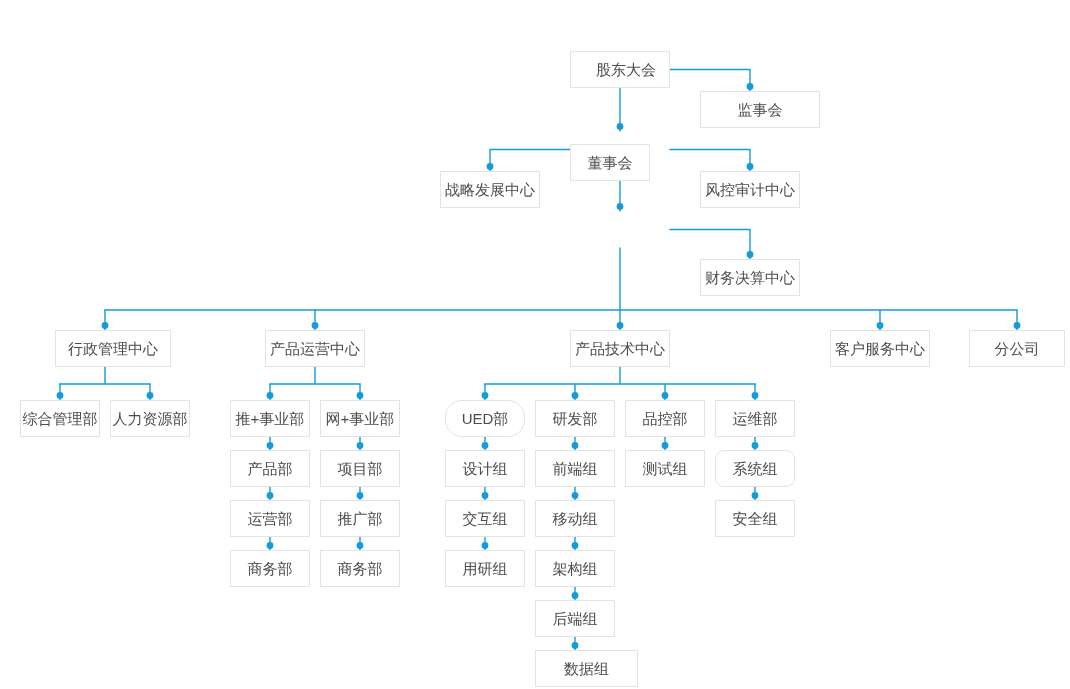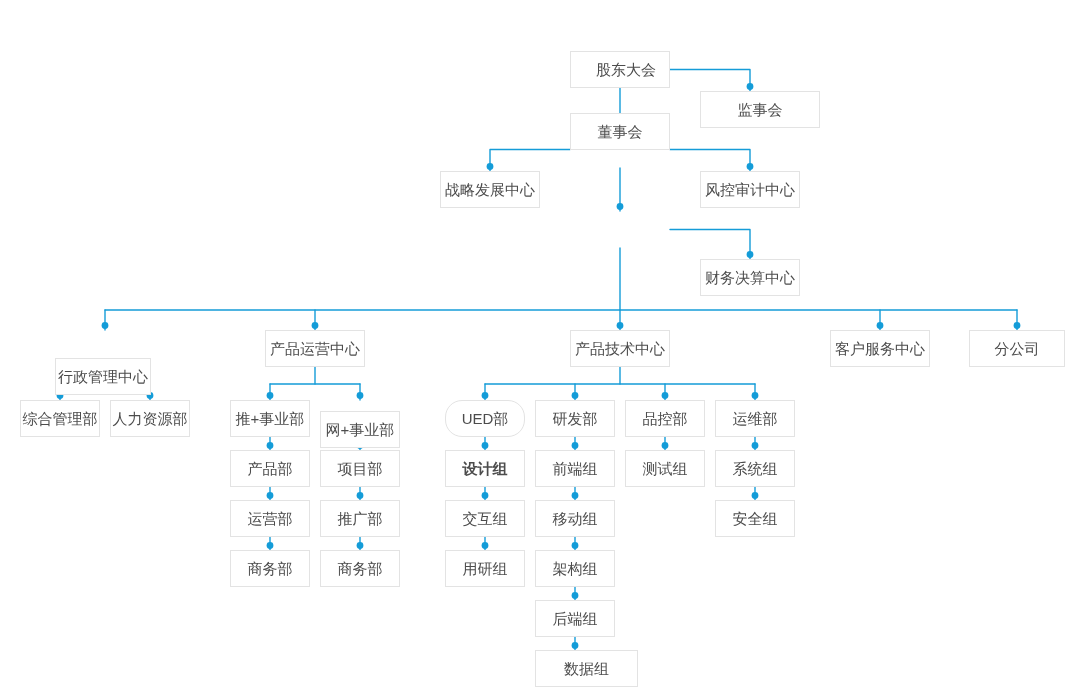--- a/index.html
+++ b/index.html
@@ -134,33 +134,33 @@
       <polyline points="755,384 755,400" fill="none" stroke="#149cd8" stroke-width="1.4" stroke-linejoin="round" stroke-linecap="round"></polyline>
       <circle cx="755" cy="395.5" r="3.4" fill="#149cd8"></circle>
     </svg>
   <div class="node-layer">
       <div class="node" style="left: 570px; top: 51px; width: 100px; height: 37px; padding-left: 12px;">
         <span>股东大会</span>
       </div>
       <div class="node" style="left: 700px; top: 91px; width: 120px; height: 37px;">
         <span>监事会</span>
       </div>
-      <div class="node" style="left: 570px; top: 113px; width: 100px; height: 37px;">
+      <div class="node" style="left: 570px; top: 144px; width: 80px; height: 37px;">
         <span>董事会</span>
       </div>
       <div class="node" style="left: 440px; top: 171px; width: 100px; height: 37px;">
         <span>战略发展中心</span>
       </div>
       <div class="node" style="left: 700px; top: 171px; width: 100px; height: 37px;">
         <span>风控审计中心</span>
       </div>
       <div class="node" style="left: 700px; top: 259px; width: 100px; height: 37px;">
         <span>财务决算中心</span>
       </div>
-      <div class="node" style="left: 55px; top: 330px; width: 96px; height: 37px; margin-top: 28px;">
+      <div class="node" style="left: 55px; top: 330px; width: 116px; height: 37px;">
         <span>行政管理中心</span>
       </div>
       <div class="node" style="left: 265px; top: 330px; width: 100px; height: 37px;">
         <span>产品运营中心</span>
       </div>
       <div class="node" style="left: 570px; top: 330px; width: 100px; height: 37px;">
         <span>产品技术中心</span>
       </div>
       <div class="node" style="left: 830px; top: 330px; width: 100px; height: 37px;">
         <span>客户服务中心</span>
@@ -170,21 +170,21 @@
       </div>
       <div class="node" style="left: 969px; top: 330px; width: 96px; height: 37px;">
         <span>分公司</span>
       </div>
       <div class="node" style="left: 110px; top: 400px; width: 80px; height: 37px;">
         <span>人力资源部</span>
       </div>
       <div class="node" style="left: 230px; top: 400px; width: 80px; height: 37px;">
         <span>推+事业部</span>
       </div>
-      <div class="node" style="left: 320px; top: 400px; width: 80px; height: 37px; margin-top: 11px;">
+      <div class="node" style="left: 320px; top: 400px; width: 80px; height: 37px;">
         <span>网+事业部</span>
       </div>
       <div class="node" style="left: 445px; top: 400px; width: 80px; height: 37px; border-radius: 17px;">
         <span>UED部</span>
       </div>
       <div class="node" style="left: 535px; top: 400px; width: 80px; height: 37px;">
         <span>研发部</span>
       </div>
       <div class="node" style="left: 625px; top: 400px; width: 80px; height: 37px;">
         <span>品控部</span>
@@ -203,21 +203,21 @@
       </div>
       <div class="node" style="left: 320px; top: 500px; width: 80px; height: 37px;">
         <span>推广部</span>
       </div>
       <div class="node" style="left: 230px; top: 550px; width: 80px; height: 37px;">
         <span>商务部</span>
       </div>
       <div class="node" style="left: 320px; top: 550px; width: 80px; height: 37px;">
         <span>商务部</span>
       </div>
-      <div class="node" style="left: 445px; top: 450px; width: 80px; height: 37px; font-weight: bold;">
+      <div class="node" style="left: 445px; top: 450px; width: 80px; height: 37px;">
         <span>设计组</span>
       </div>
       <div class="node" style="left: 445px; top: 500px; width: 80px; height: 37px;">
         <span>交互组</span>
       </div>
       <div class="node" style="left: 445px; top: 550px; width: 80px; height: 37px; text-align: right;">
         <span>用研组</span>
       </div>
       <div class="node" style="left: 535px; top: 450px; width: 80px; height: 37px;">
         <span>前端组</span>
@@ -230,20 +230,20 @@
       </div>
       <div class="node" style="left: 535px; top: 600px; width: 80px; height: 37px;">
         <span>后端组</span>
       </div>
       <div class="node" style="left: 535px; top: 650px; width: 103px; height: 37px;">
         <span>数据组</span>
       </div>
       <div class="node" style="left: 625px; top: 450px; width: 80px; height: 37px;">
         <span>测试组</span>
       </div>
-      <div class="node" style="left: 715px; top: 450px; width: 80px; height: 37px;">
+      <div class="node" style="left: 715px; top: 450px; width: 80px; height: 37px; border-radius: 9px;">
         <span>系统组</span>
       </div>
       <div class="node" style="left: 715px; top: 500px; width: 80px; height: 37px;">
         <span>安全组</span>
       </div>
     </div>
 </div>
 
 </body></html>

